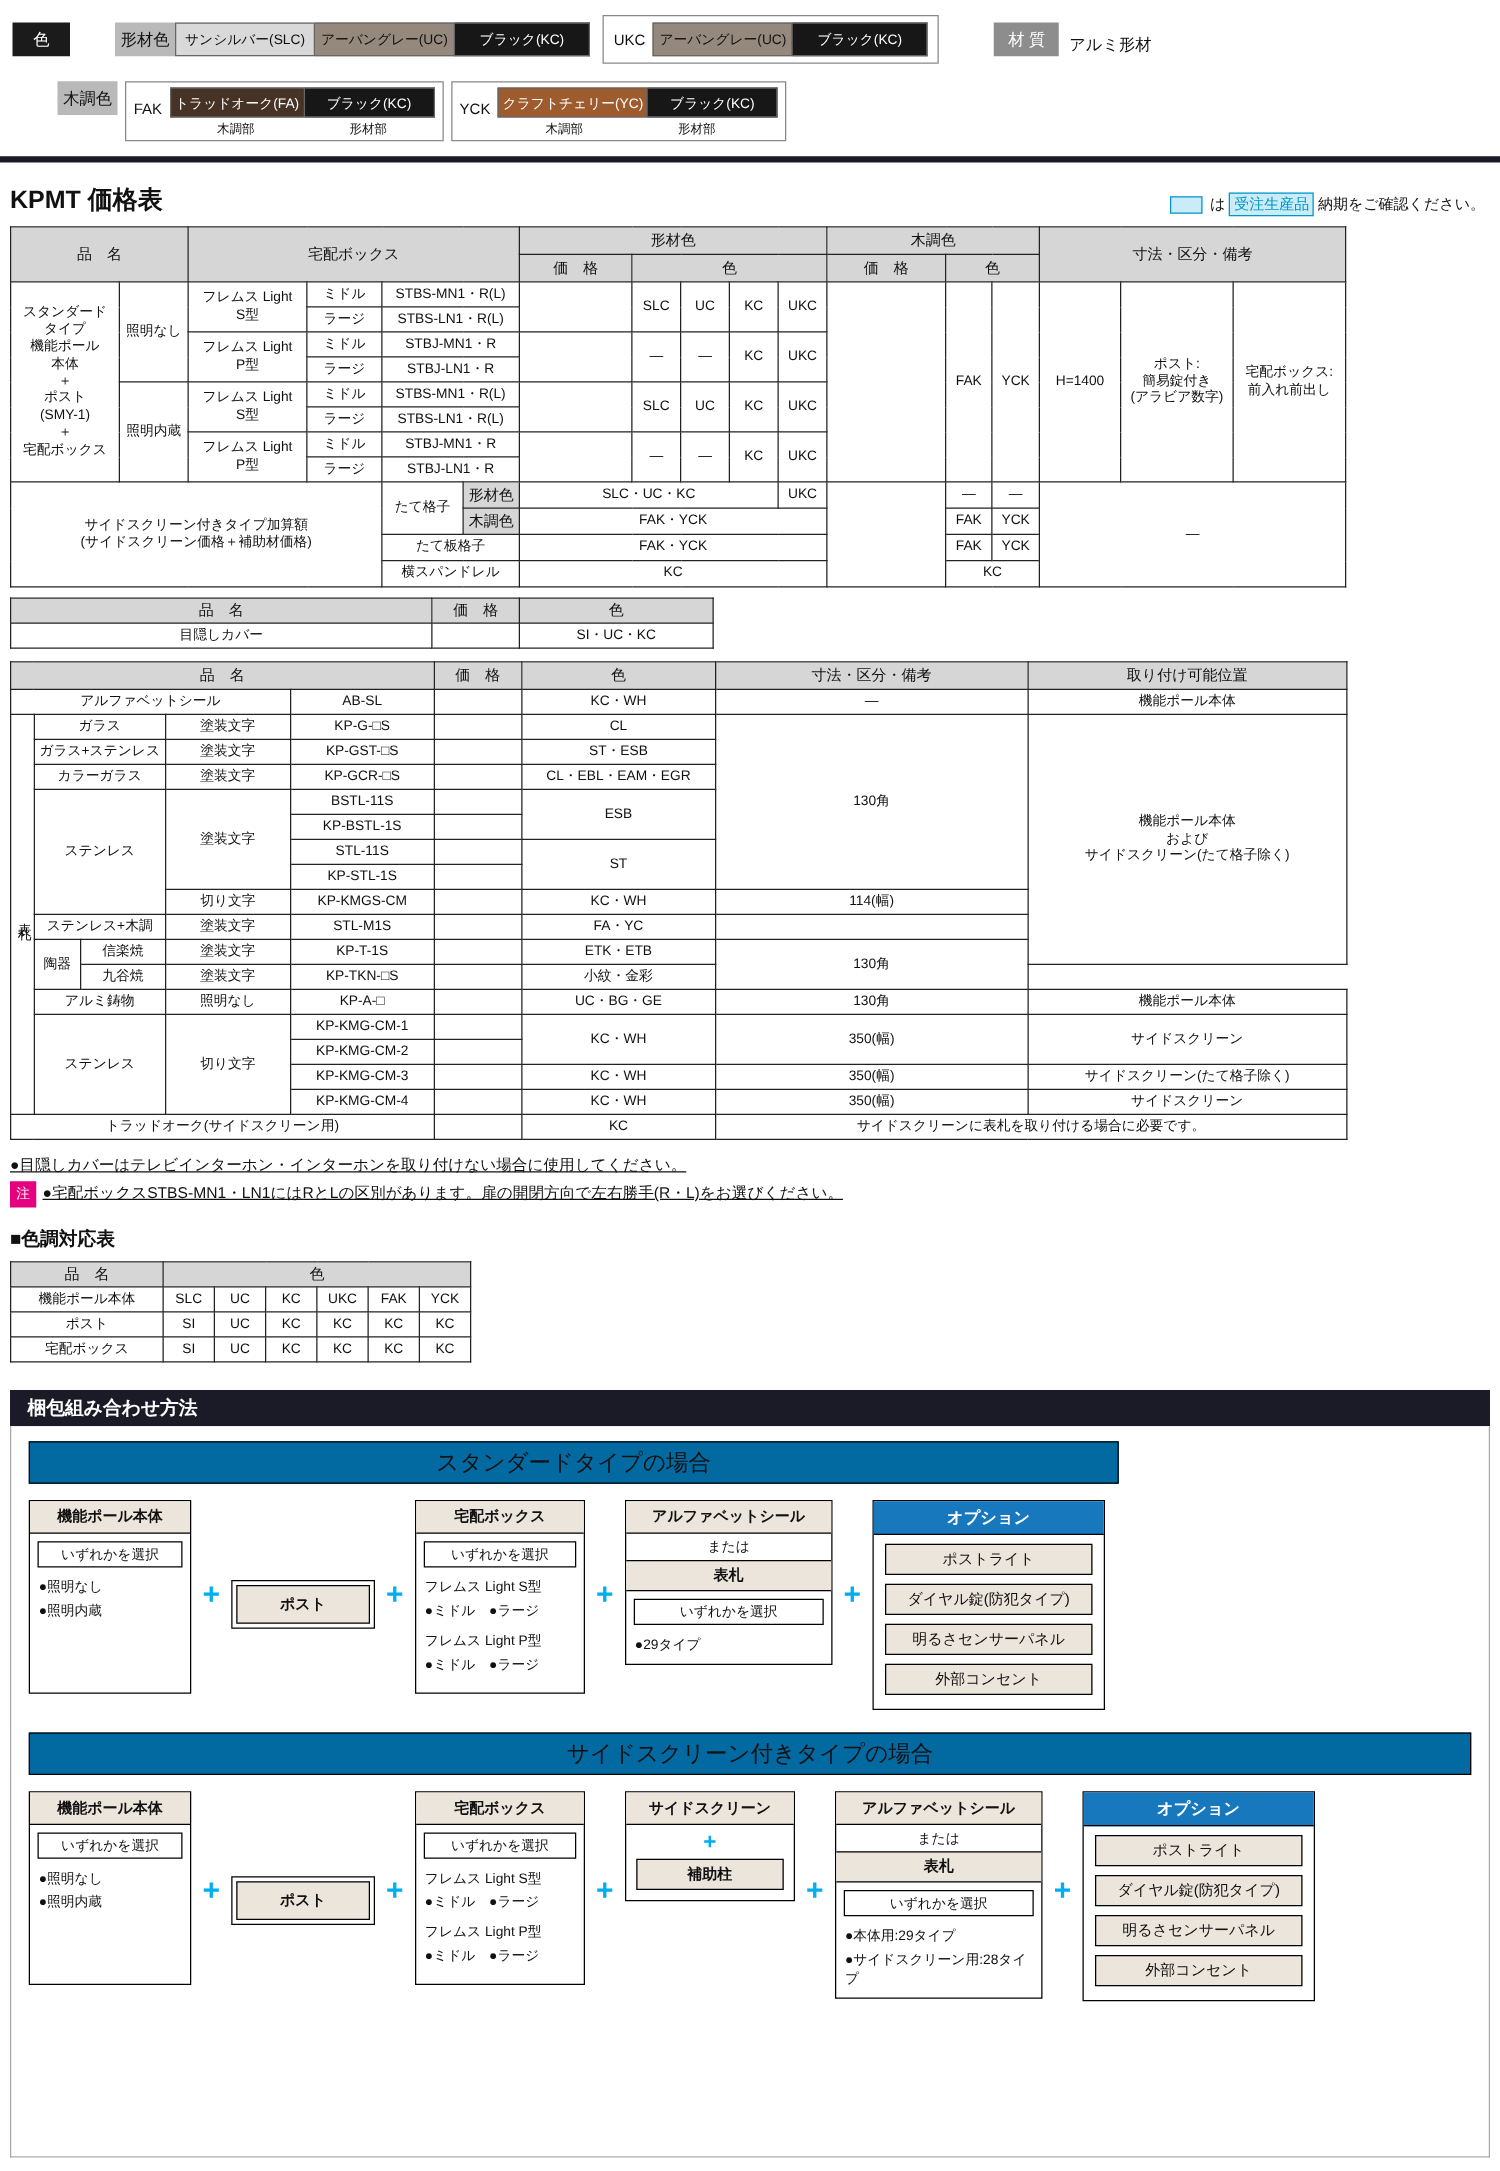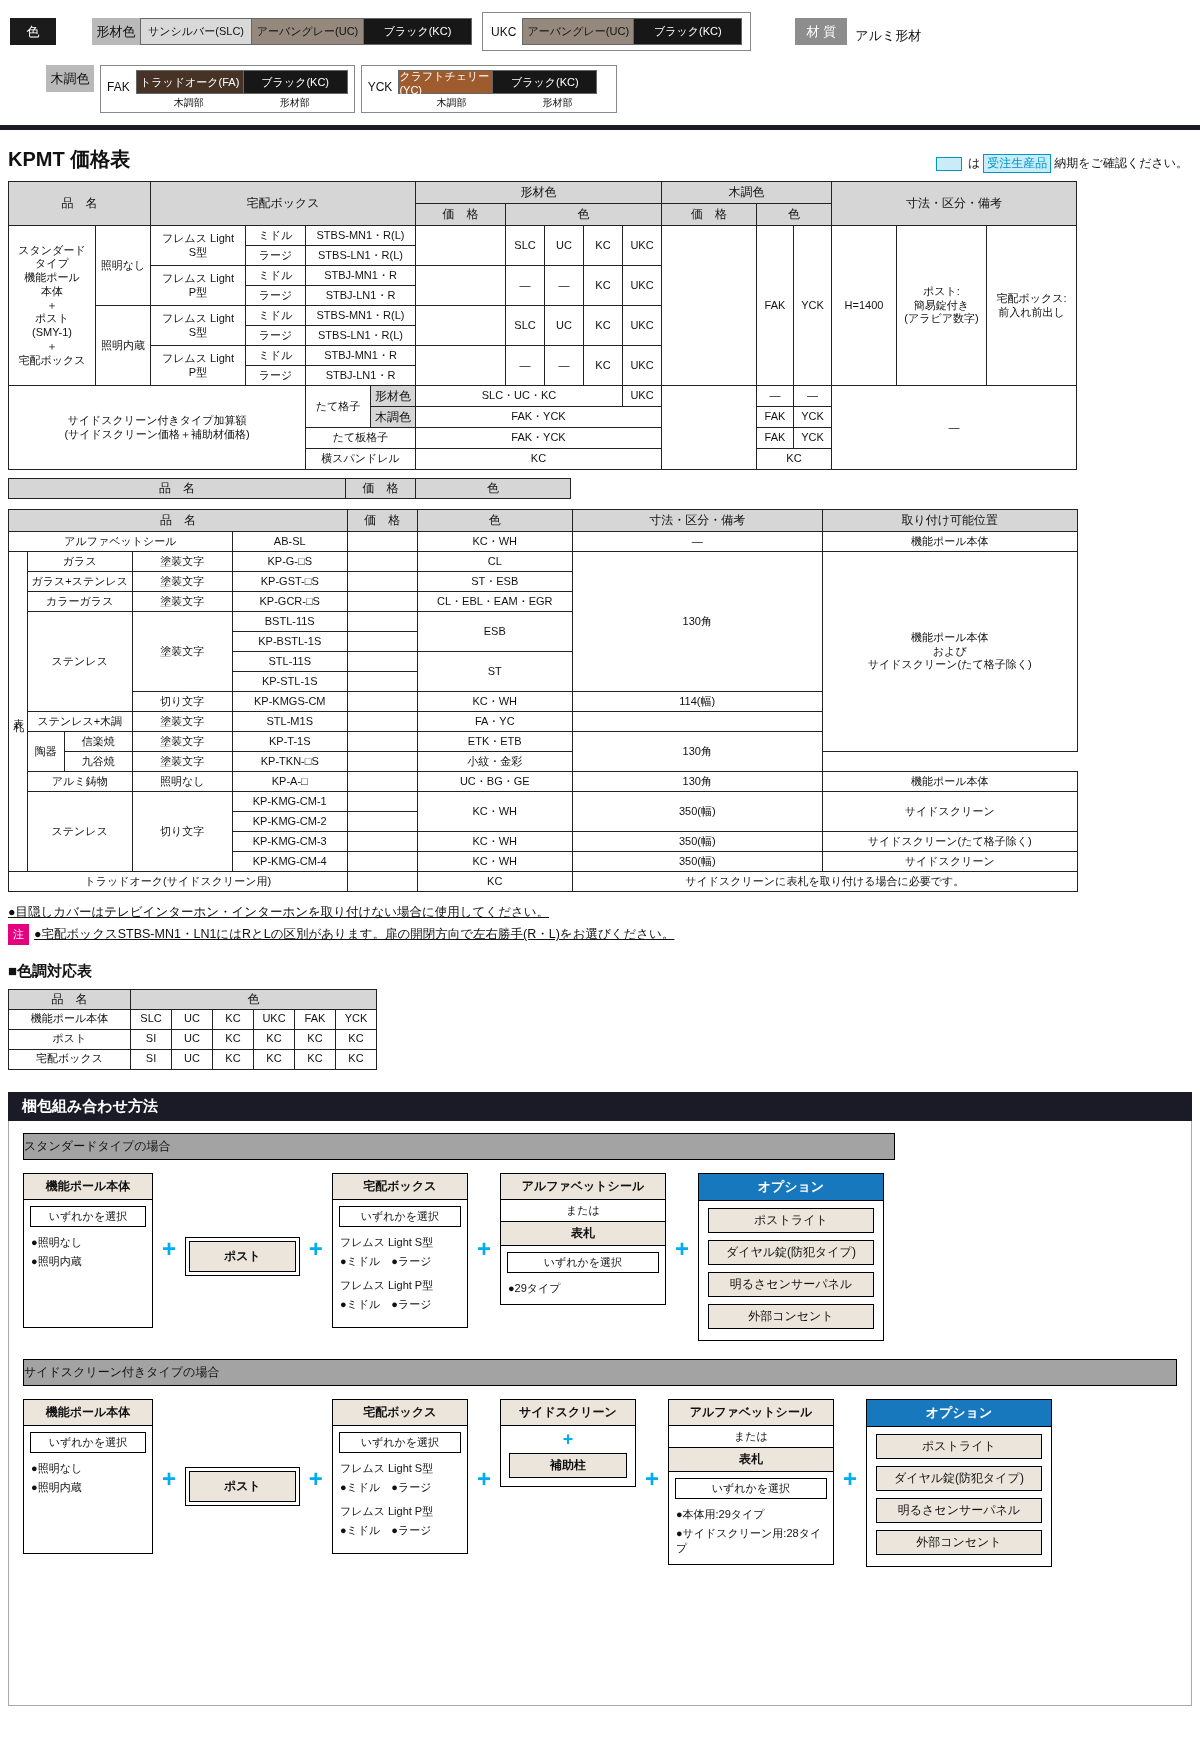--- a/index.html
+++ b/index.html
@@ -20,21 +20,21 @@
 .sw-kc  { width:108px; background:var(--kc,#171717); color:#fff; }
 .ukc-box { border:1px solid #888; display:flex; align-items:center; padding:5px 8px; margin-left:10px; }
 .ukc-box .code { font-size:12px; margin-right:6px; }
 .zai-wrap { margin-left:44px; display:flex; align-items:flex-end; gap:8px; font-size:13px; }
 .trow2 { margin-top:14px; align-items:flex-start; }
 .wood-box { border:1px solid #888; display:flex; padding:4px 6px 2px; margin-left:6px; }
 .wood-box .code { font-size:12px; margin:10px 6px 0 0; }
 .wood-col { display:flex; flex-direction:column; }
 .wood-swatches { display:flex; }
 .sw-fa { width:108px; height:24px; background:var(--fa,#473325); color:#fff; }
-.sw-yc { width:95px; height:24px; background:var(--yc,#9d5b2e); color:#fff; }
+.sw-yc { width:120px; height:24px; background:var(--yc,#9d5b2e); color:#fff; }
 .sw-kc2 { width:104px; height:24px; background:var(--kc,#171717); color:#fff; }
 .wood-labels { display:flex; font-size:10px; }
 .wood-labels span { width:106px; text-align:center; padding-top:2px; }
 .navband { height:5px; background:var(--dark,#1b1b27); margin-top:12px; }
 
 
 .titlerow { display:flex; justify-content:space-between; align-items:flex-end; padding:16px 12px 8px 8px; }
 .kpmt { font-size:20px; font-weight:bold; }
 .legend { font-size:12px; display:flex; align-items:center; gap:3px; }
 .legend .chip { width:26px; height:14px; background:var(--ordercyanbg,#c9ecf8); border:1px solid var(--ordercyanline,#0096c8); margin-right:3px; }
@@ -55,21 +55,21 @@
 .mt8 { margin-top:8px; } .mt10 { margin-top:10px; }
 
 
 .notes { padding:10px 8px 0; font-size:12.5px; line-height:1.75;text-decoration:underline; }
 .chu { display:inline-block; background:var(--notepink,#e4007f); color:#fff; font-size:11px; padding:1px 5px; margin-right:5px; }
 .sec-title { font-size:15px; font-weight:bold; margin:16px 0 8px 8px; }
 
 
 .packband { background:var(--dark,#1b1b27); color:#fff; font-size:15px; font-weight:bold; padding:5px 14px; margin:22px 8px 0; }
 .packwrap { border:1px solid #aaa; border-top:none; margin:0 8px; padding:12px 14px 0; height:585px; background:#fff; }
-.case-title { border:1px solid #000; text-align:left; font-size:12px; padding:4px 0; margin-bottom:13px; background:#a3a3a3; }
+.case-title { border:1px solid #000; text-align:center; font-size:18px; padding:4px 0; margin-bottom:13px; background:#0369a1; }
 .ct1 { width:872px; }
 .case-row { display:flex; align-items:flex-start; gap:9px; margin-bottom:18px; }
 .comp { border:1px solid #000; background:#fff; }
 .comp-head { background:var(--beige,#ebe5dc); border-bottom:1px solid #000; text-align:center; font-size:12px; font-weight:bold; padding:4px 1px; }
 .selbox { border:1px solid #000; font-size:11px; text-align:center; margin:6px; padding:2px 0; }
 .optline { font-size:11px; padding:2px 7px; }
 .c-pole { width:130px; height:155px; }
 .c-box { width:136px; height:155px; }
 .c-alpha { width:166px; padding-bottom:6px; }
 .c-side { width:136px; padding-bottom:8px; }
@@ -300,20 +300,25 @@
         <col style="width:337px">
         <col style="width:70px">
         <col style="width:155px">
       </colgroup>
     <tbody>
         <tr>
       <td class="h">品　名</td>
       <td class="h">価　格</td>
       <td class="h">色</td>
     </tr>
+    <tr>
+      <td>目隠しカバー</td>
+      <td></td>
+      <td>SI・UC・KC</td>
+    </tr>
   </tbody>
     </table>
 
   <table class="tbl t3 mt10">
     <colgroup>
         <col style="width:17px">
         <col style="width:37px">
         <col style="width:68px">
         <col style="width:100px">
         <col style="width:115px">

